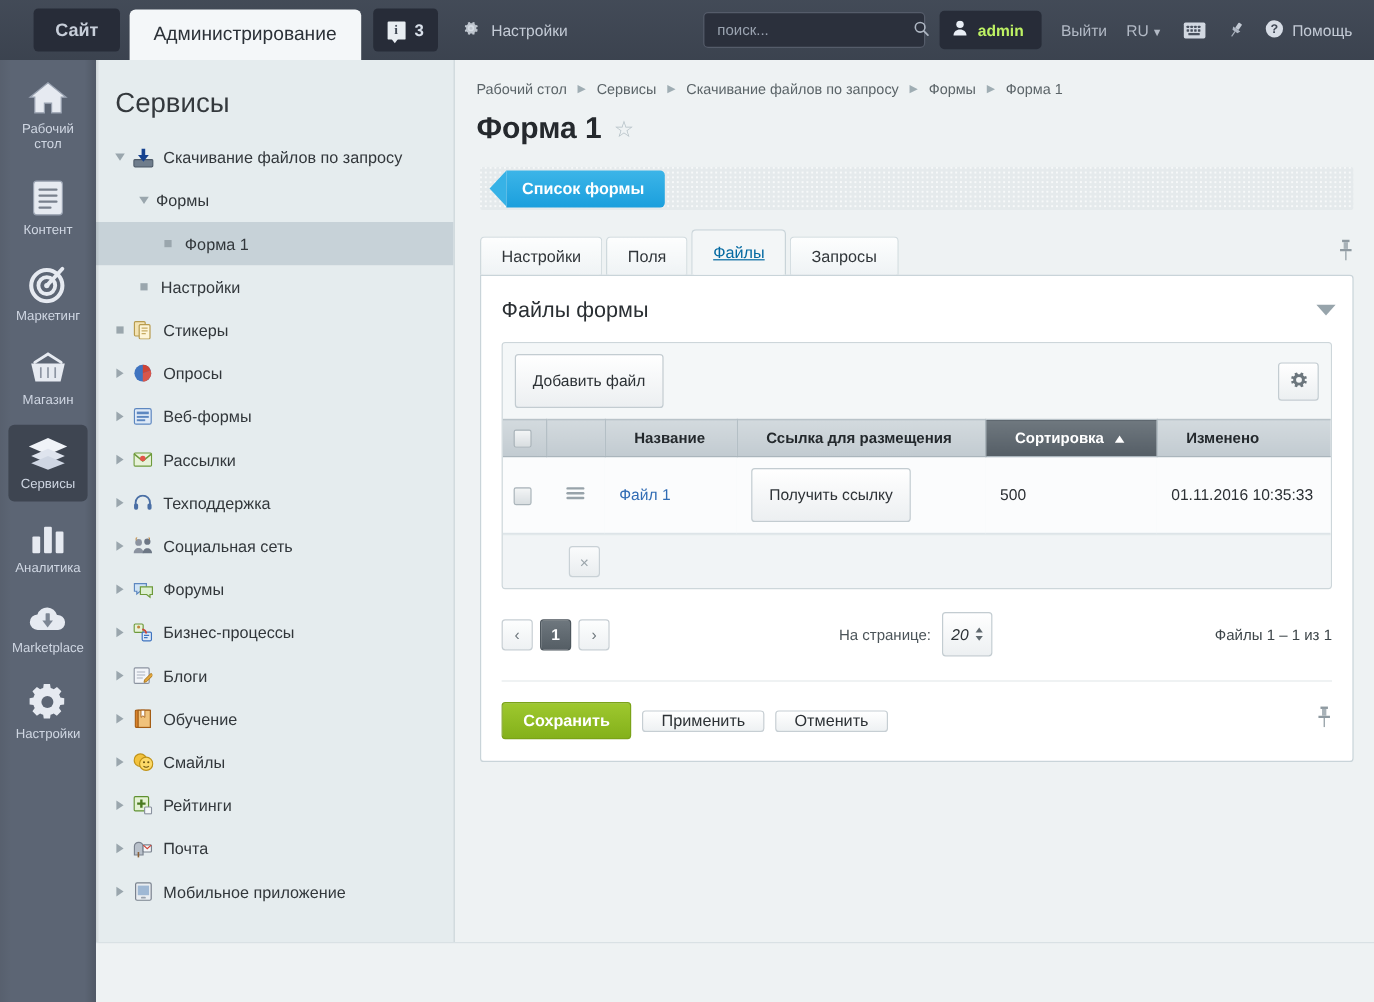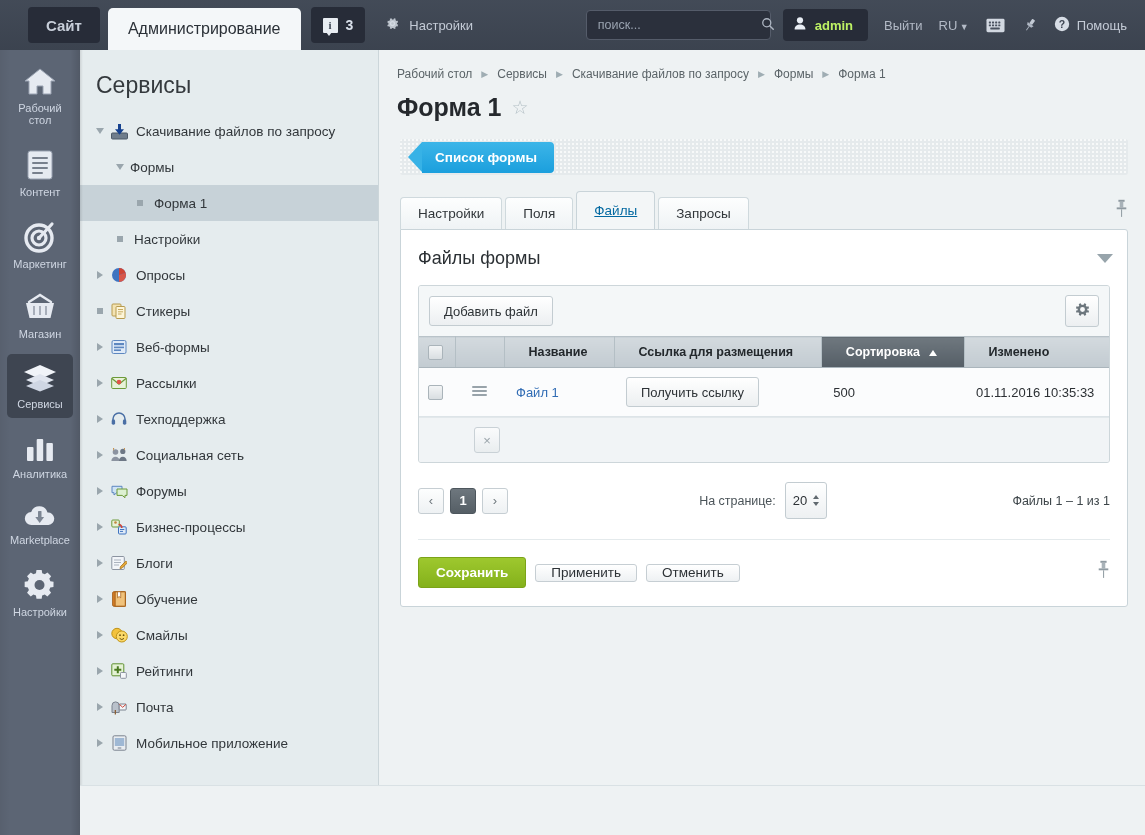--- a/index.html
+++ b/index.html
@@ -229,21 +229,21 @@
   
   .grid-wrap {
     margin: 0 17px; border: 1px solid #cdd6da; border-radius: 3px;
     background: #f4f7f8; overflow: hidden;
   }
   .grid-toolbar {
     display: flex; align-items: center; justify-content: space-between;
     padding: 9px 10px 9px 10px; background: #f4f7f8;
   }
   .btn {
-    height: 30px; padding: 12px 14px;
+    height: 45px; padding: 12px 14px;
     background: linear-gradient(#ffffff, #eceff1);
     border: 1px solid #c3ccd1; border-radius: 3px;
     font-size: 13px; color: #2d3236; cursor: pointer;
     display: flex; align-items: center;
     font-family: "Liberation Sans", sans-serif;
   }
   .gear-btn {
     width: 34px; height: 32px; padding: 0;
     justify-content: center;
   }
@@ -313,21 +313,21 @@
     background: linear-gradient(#6e777e, #555e65);
     border-color: #4d565d; color: #fff; font-weight: bold;
   }
   .pg-mid { flex: 1; display: flex; align-items: center; justify-content: center; gap: 9px; }
   .pg-label { font-size: 12.5px; color: #4b5459; }
   .pg-select {
     height: 37px; min-width: 42px; padding: 16px 7px;
     background: linear-gradient(#ffffff, #edf0f2);
     border: 1px solid #c3ccd1; border-radius: 3px;
     display: flex; align-items: center; gap: 6px;
-    font-size: 13px; color: #2d3236; cursor: pointer;
+    font-size: 13px; color: #2d3236; cursor: pointer; font-style: italic;
   }
   .spin { display: flex; flex-direction: column; gap: 3px; }
   .spin i { display: block; width: 0; height: 0; }
   .spin .up { border-bottom: 4px solid #60696f; border-left: 3.5px solid transparent; border-right: 3.5px solid transparent; }
   .spin .dn { border-top: 4px solid #60696f; border-left: 3.5px solid transparent; border-right: 3.5px solid transparent; }
   .pg-count { font-size: 12.5px; color: #3d4549; }
 
   .actions-row {
     display: flex; align-items: center; gap: 9px;
     padding: 17px 17px 18px 17px; position: relative;
@@ -569,47 +569,47 @@
   </div>
 
   <div class="tree-row lvl2">
     <span class="arrow dot">
         <i></i>
       </span>
     <span class="t-label" style="margin-left:6px">Настройки</span>
   </div>
 
   <div class="tree-row lvl1">
-    <span class="arrow closed">
-        <i></i>
-      </span>
-    <span class="t-ico">
-      <svg width="16" height="16" viewBox="0 0 16 16">
-          <circle cx="8" cy="8" r="7" fill="#3f74c0"></circle>
-          <path d="M8 8V1a7 7 0 0 1 6.6 4.7z" fill="#cf4436"></path>
-          <path d="M8 8l6.6-2.3A7 7 0 0 1 8 15z" fill="#d8564a"></path>
-        </svg>
-    </span>
-    <span class="t-label">Опросы</span>
-  </div>
-
-  <div class="tree-row lvl1">
     <span class="arrow dot">
         <i></i>
       </span>
     <span class="t-ico">
       <svg width="16" height="16" viewBox="0 0 16 16">
           <rect x="1" y="1" width="9" height="12" rx="1" fill="#f3e3b3" stroke="#b79b4e"></rect>
           <rect x="5" y="3.5" width="9" height="12" rx="1" fill="#fdf5d8" stroke="#b79b4e"></rect>
           <g stroke="#c6ab62" stroke-width="1">
             <path d="M7 6.5h5M7 8.8h5M7 11h3.5"></path>
           </g>
         </svg>
     </span>
     <span class="t-label">Стикеры</span>
+  </div>
+
+  <div class="tree-row lvl1">
+    <span class="arrow closed">
+        <i></i>
+      </span>
+    <span class="t-ico">
+      <svg width="16" height="16" viewBox="0 0 16 16">
+          <circle cx="8" cy="8" r="7" fill="#3f74c0"></circle>
+          <path d="M8 8V1a7 7 0 0 1 6.6 4.7z" fill="#cf4436"></path>
+          <path d="M8 8l6.6-2.3A7 7 0 0 1 8 15z" fill="#d8564a"></path>
+        </svg>
+    </span>
+    <span class="t-label">Опросы</span>
   </div>
 
   <div class="tree-row lvl1">
     <span class="arrow closed">
         <i></i>
       </span>
     <span class="t-ico">
       <svg width="16" height="16" viewBox="0 0 16 16">
           <rect x="1" y="1.5" width="14" height="13" rx="1.5" fill="#dfeaf7" stroke="#5d87c0"></rect>
           <g fill="#5d87c0">

